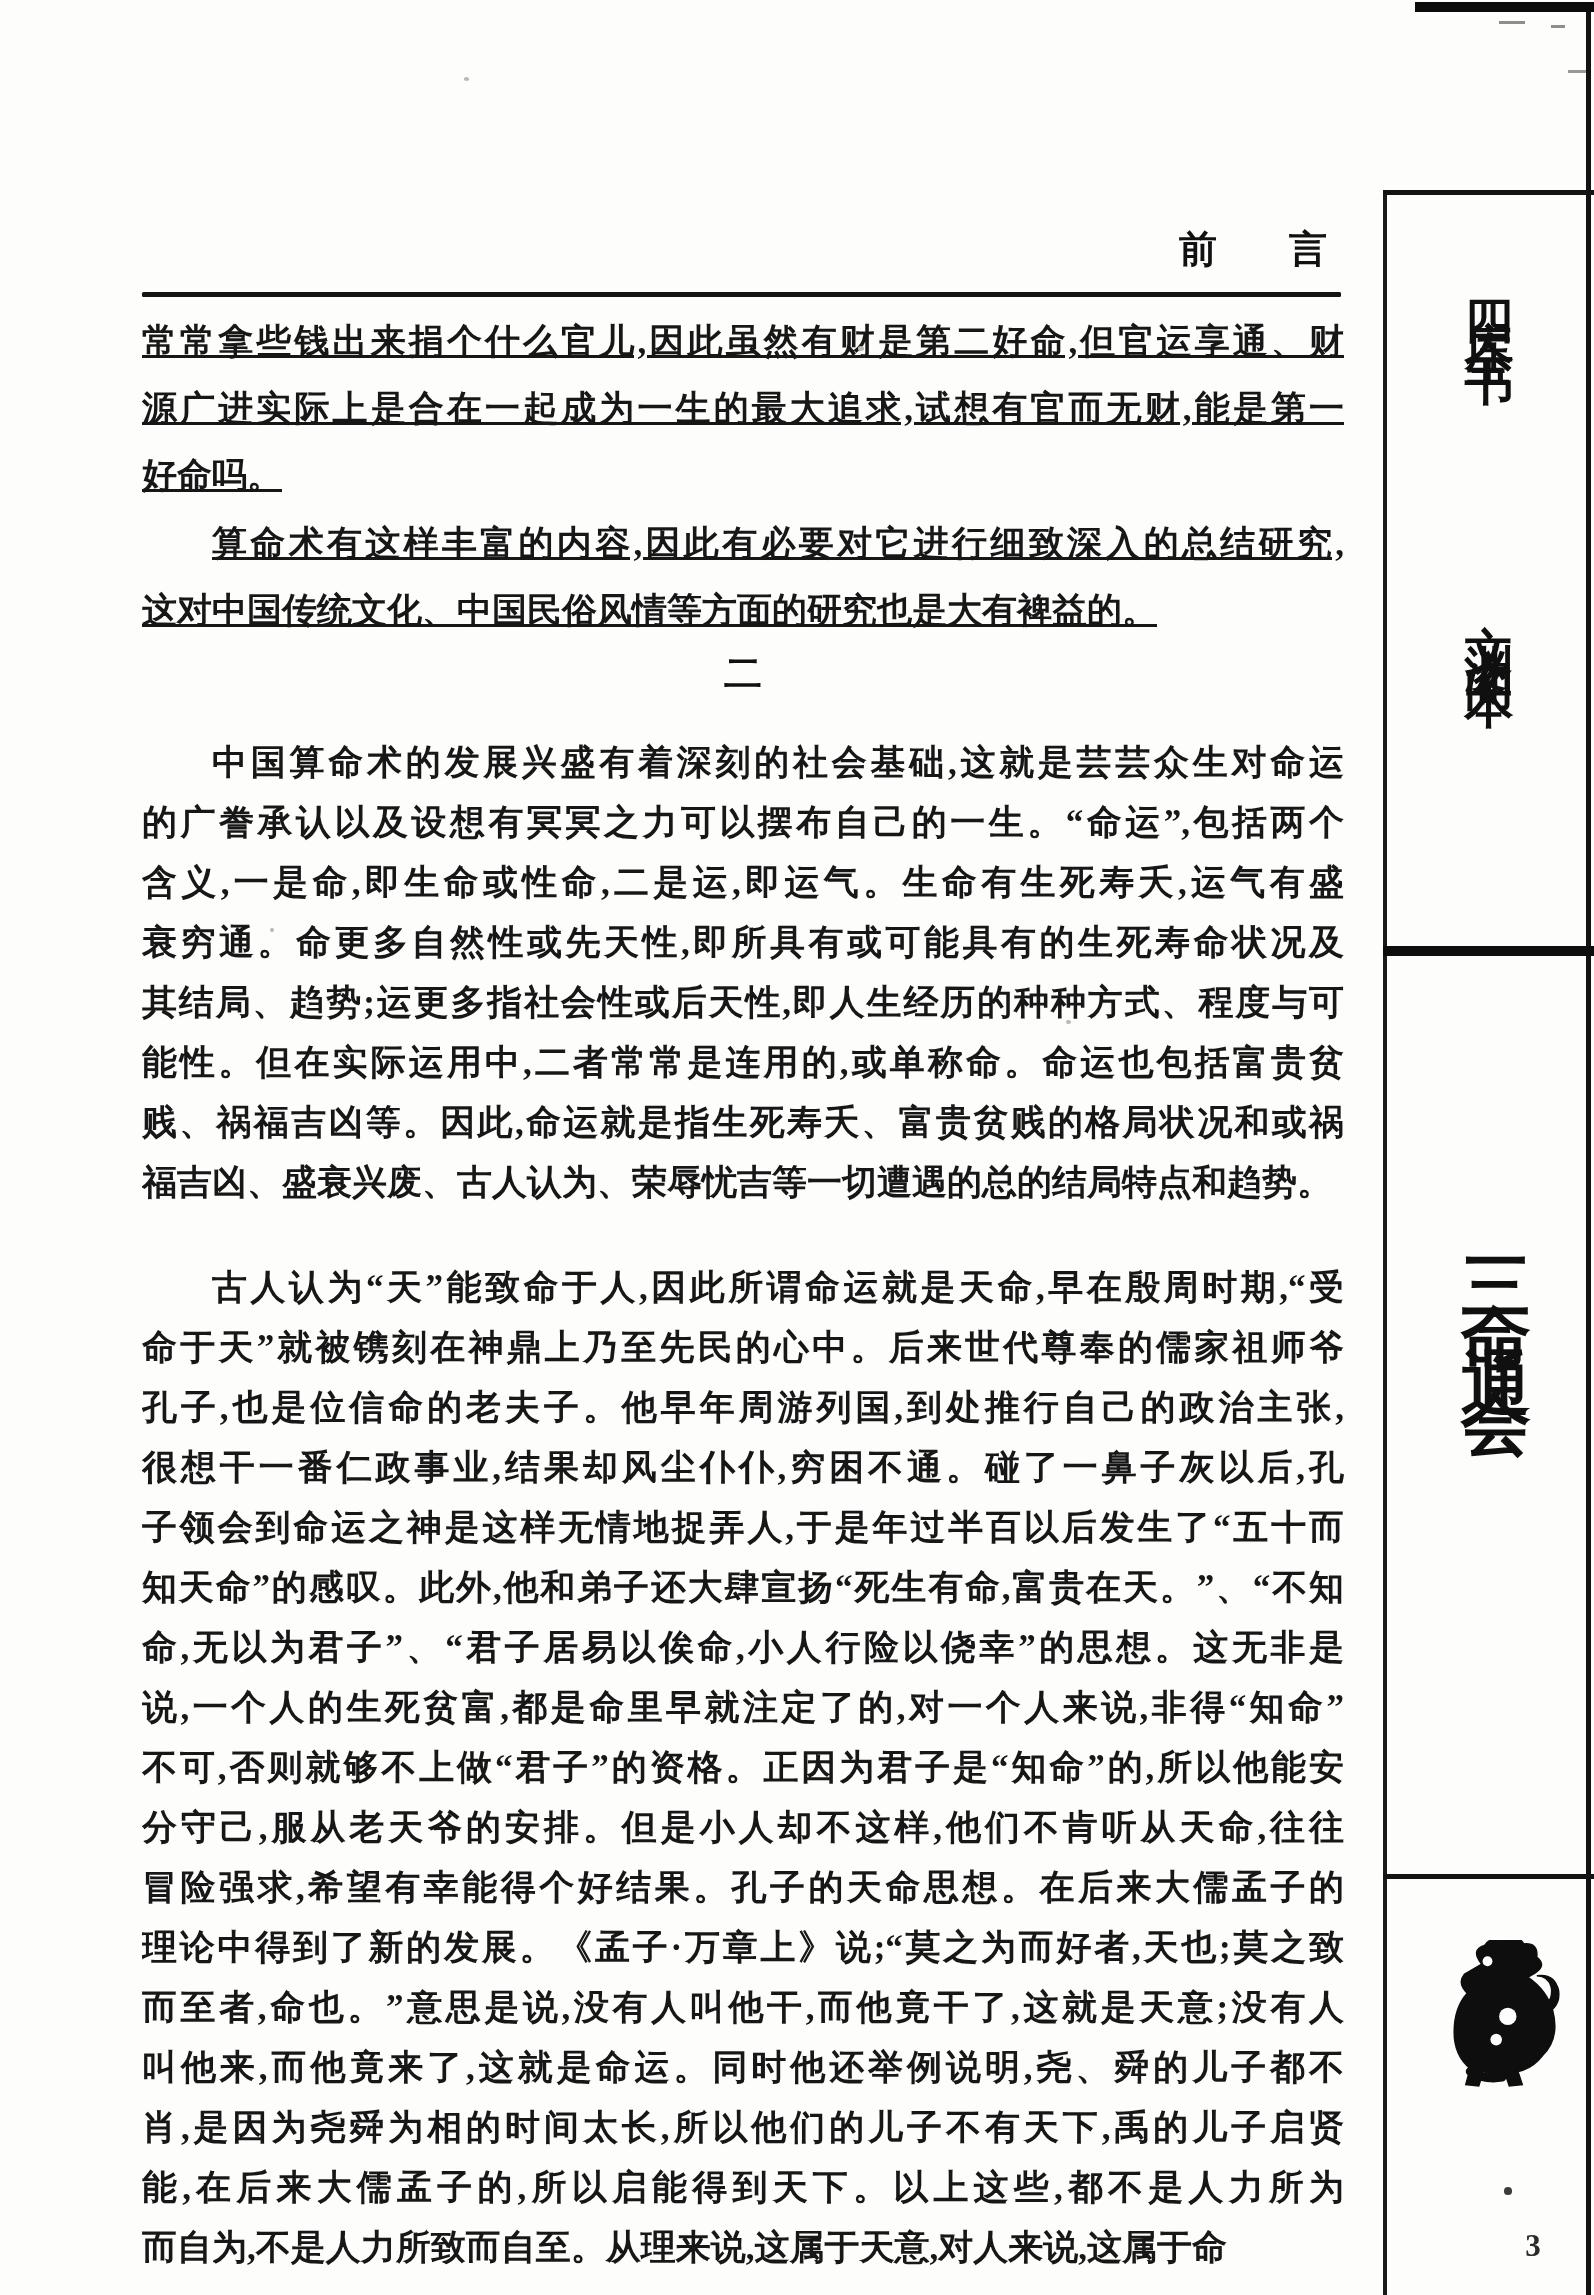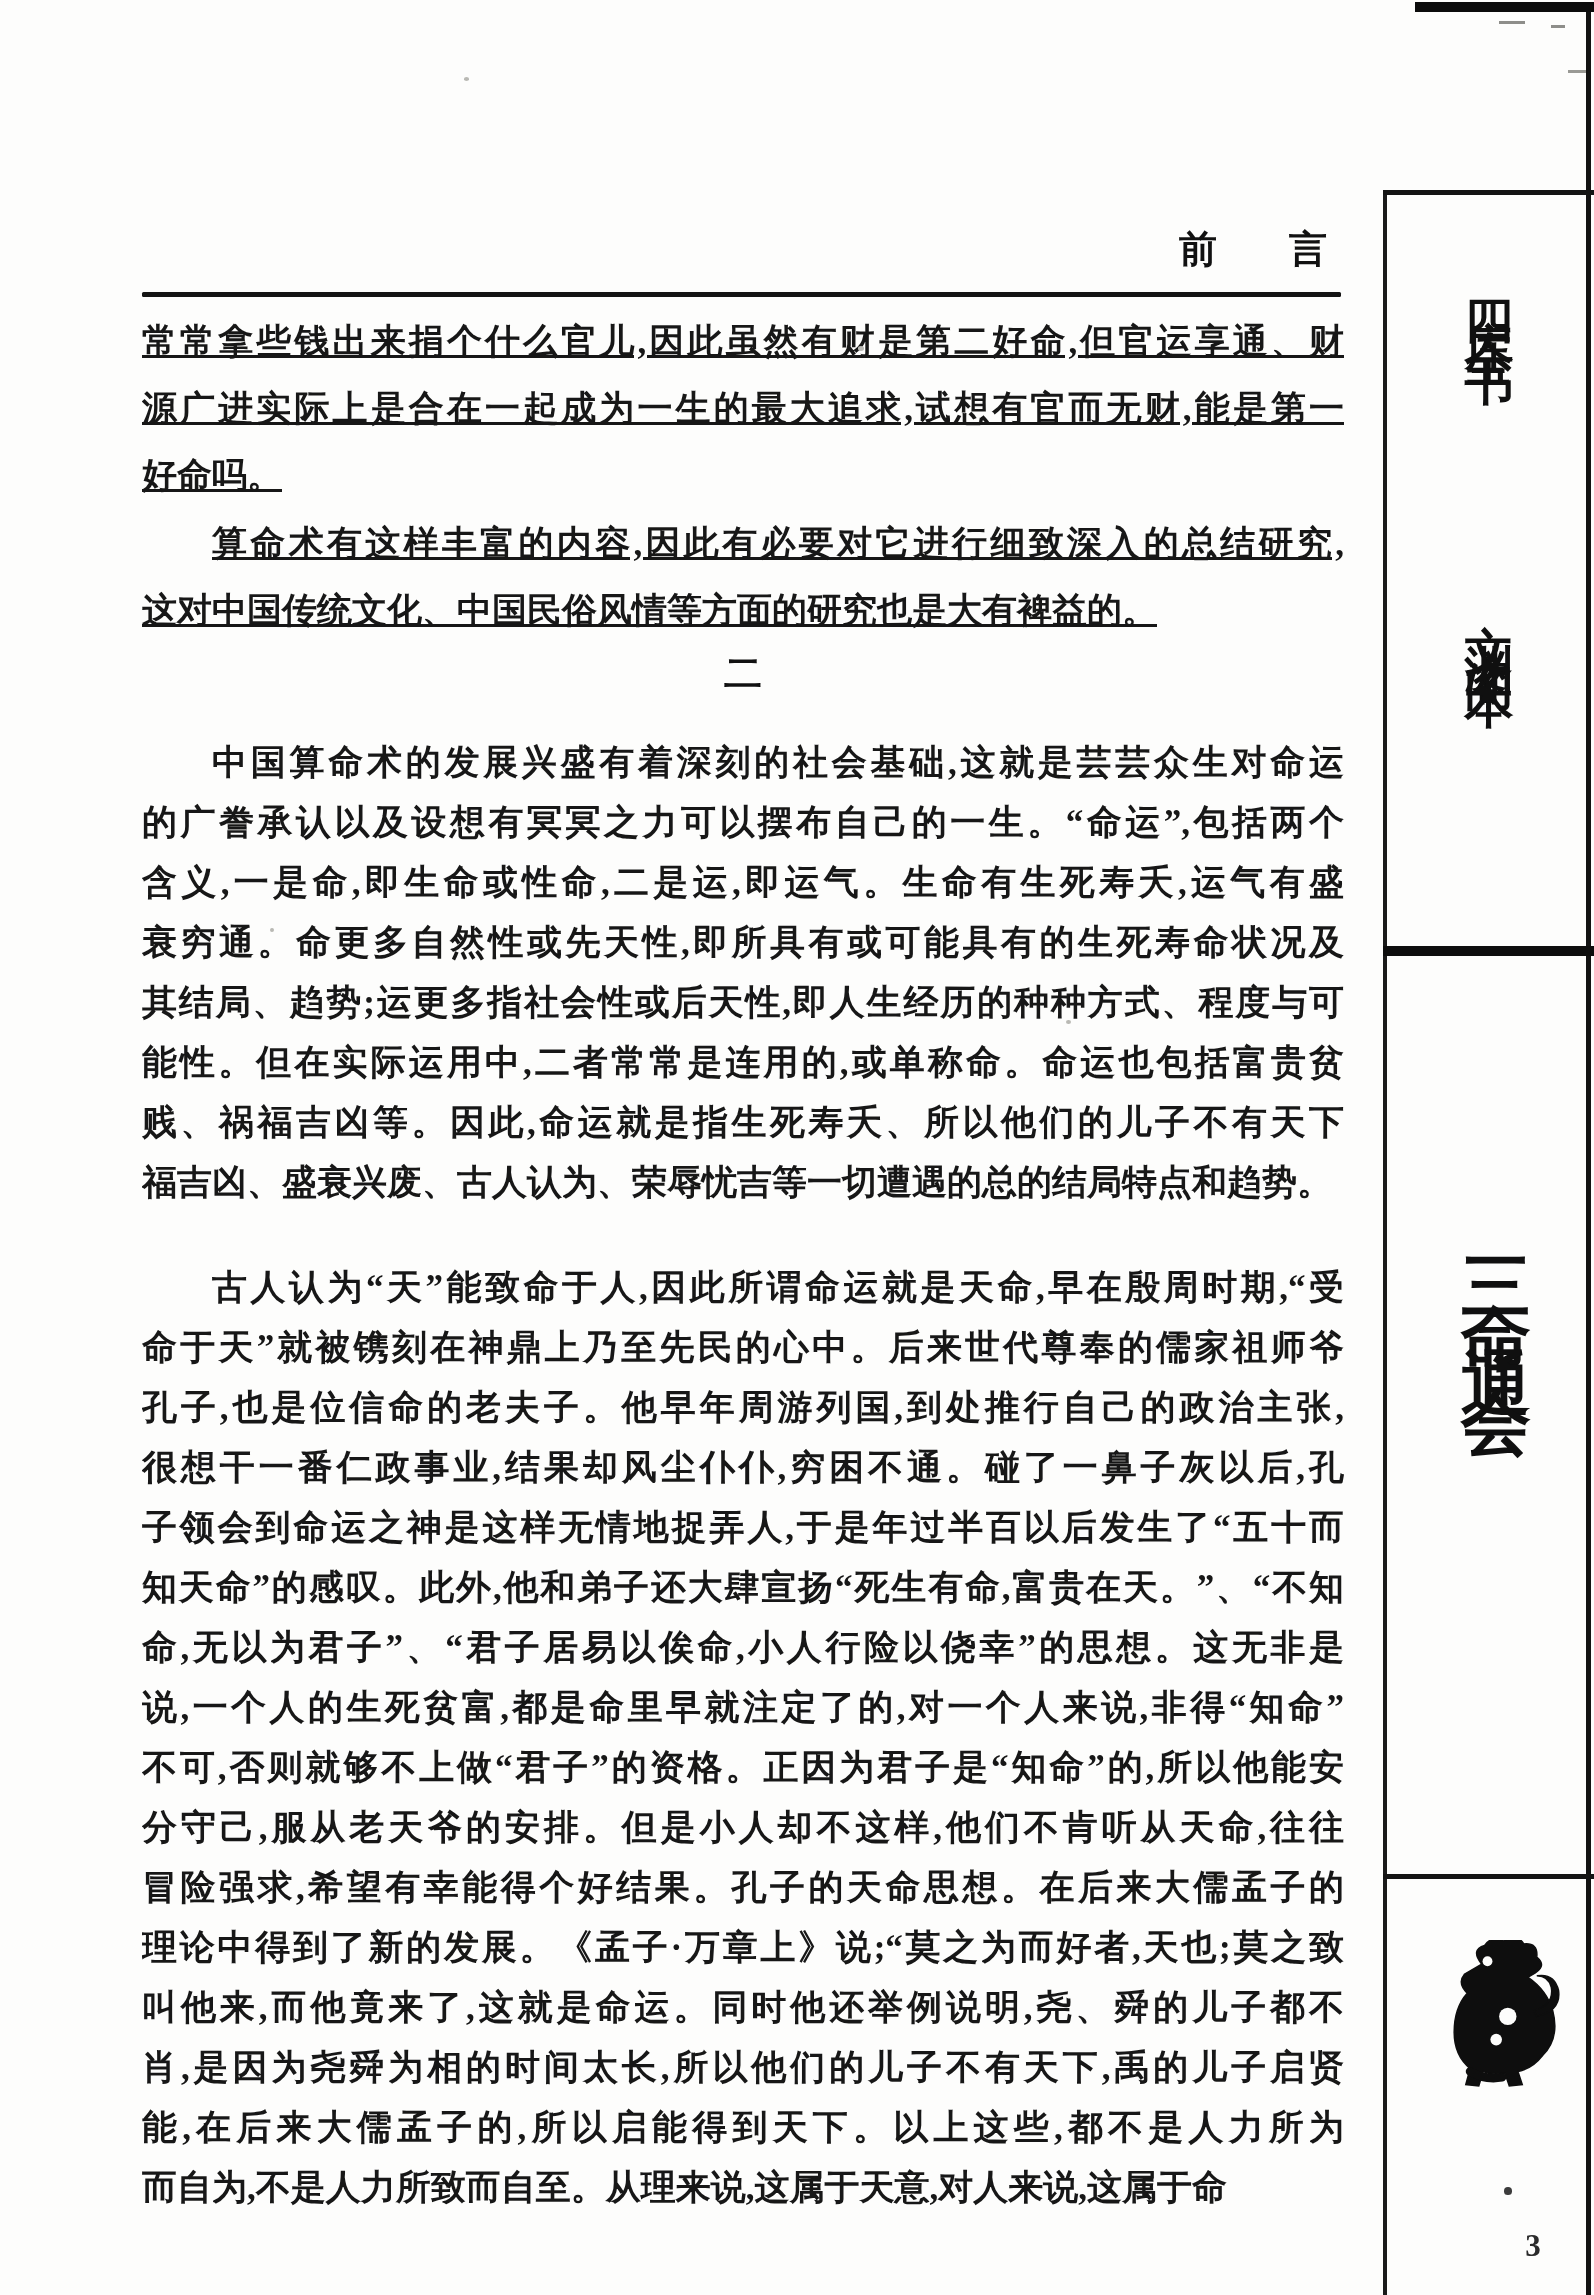--- a/index.html
+++ b/index.html
@@ -85,36 +85,37 @@
       <div class="tline lastline">这对中国传统文化、中国民俗风情等方面的研究也是大有裨益的。</div>
     </div>
   <div class="section-marker">二</div>
   <div id="para3" class="tblock lh78">
       <div class="tline indent">中国算命术的发展兴盛有着深刻的社会基础,这就是芸芸众生对命运</div>
       <div class="tline">的广誊承认以及设想有冥冥之力可以摆布自己的一生。“命运”,包括两个</div>
       <div class="tline">含义,一是命,即生命或性命,二是运,即运气。生命有生死寿夭,运气有盛</div>
       <div class="tline">衰穷通。命更多自然性或先天性,即所具有或可能具有的生死寿命状况及</div>
       <div class="tline">其结局、趋势;运更多指社会性或后天性,即人生经历的种种方式、程度与可</div>
       <div class="tline">能性。但在实际运用中,二者常常是连用的,或单称命。命运也包括富贵贫</div>
-      <div class="tline">贱、祸福吉凶等。因此,命运就是指生死寿夭、所以他们的儿子不有天下</div>
+      <div class="tline">贱、祸福吉凶等。因此,命运就是指生死寿夭、富贵贫贱的格局状况和或祸</div>
       <div class="tline lastline">福吉凶、盛衰兴废、古人认为、荣辱忧吉等一切遭遇的总的结局特点和趋势。</div>
     </div>
   <div id="para4" class="tblock lh79">
       <div class="tline indent">古人认为“天”能致命于人,因此所谓命运就是天命,早在殷周时期,“受</div>
       <div class="tline">命于天”就被镌刻在神鼎上乃至先民的心中。后来世代尊奉的儒家祖师爷</div>
       <div class="tline">孔子,也是位信命的老夫子。他早年周游列国,到处推行自己的政治主张,</div>
       <div class="tline">很想干一番仁政事业,结果却风尘仆仆,穷困不通。碰了一鼻子灰以后,孔</div>
       <div class="tline">子领会到命运之神是这样无情地捉弄人,于是年过半百以后发生了“五十而</div>
       <div class="tline">知天命”的感叹。此外,他和弟子还大肆宣扬“死生有命,富贵在天。”、“不知</div>
       <div class="tline">命,无以为君子”、“君子居易以俟命,小人行险以侥幸”的思想。这无非是</div>
       <div class="tline">说,一个人的生死贫富,都是命里早就注定了的,对一个人来说,非得“知命”</div>
       <div class="tline">不可,否则就够不上做“君子”的资格。正因为君子是“知命”的,所以他能安</div>
       <div class="tline">分守己,服从老天爷的安排。但是小人却不这样,他们不肯听从天命,往往</div>
       <div class="tline">冒险强求,希望有幸能得个好结果。孔子的天命思想。在后来大儒孟子的</div>
       <div class="tline">理论中得到了新的发展。《孟子·万章上》说;“莫之为而好者,天也;莫之致</div>
+      <div class="tline">而至者,命也。”意思是说,没有人叫他干,而他竟干了,这就是天意;没有人</div>
       <div class="tline">叫他来,而他竟来了,这就是命运。同时他还举例说明,尧、舜的儿子都不</div>
       <div class="tline">肖,是因为尧舜为相的时间太长,所以他们的儿子不有天下,禹的儿子启贤</div>
       <div class="tline">能,在后来大儒孟子的,所以启能得到天下。以上这些,都不是人力所为</div>
       <div class="tline lastline">而自为,不是人力所致而自至。从理来说,这属于天意,对人来说,这属于命</div>
     </div>
 
   <div class="topbar"></div>
   <div class="dash1"></div>
   <div class="dash1 dash2"></div>
   <div class="dash3"></div>

